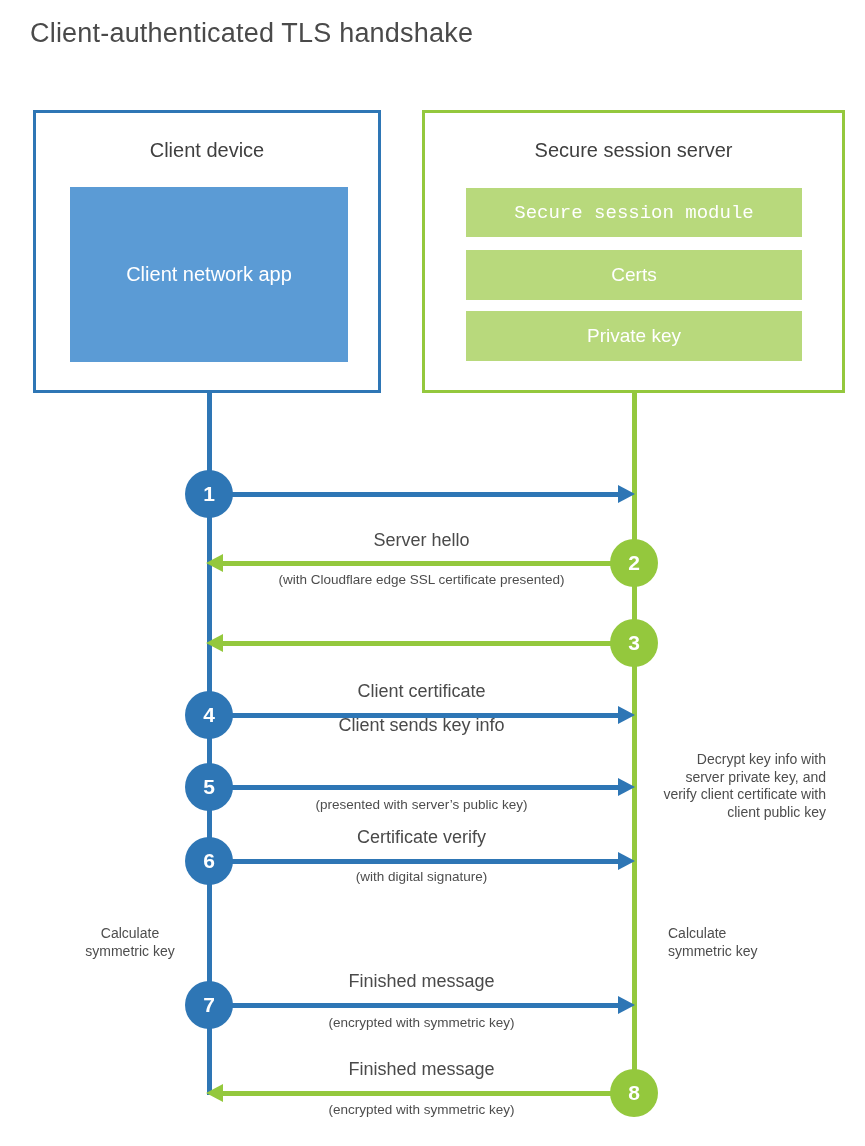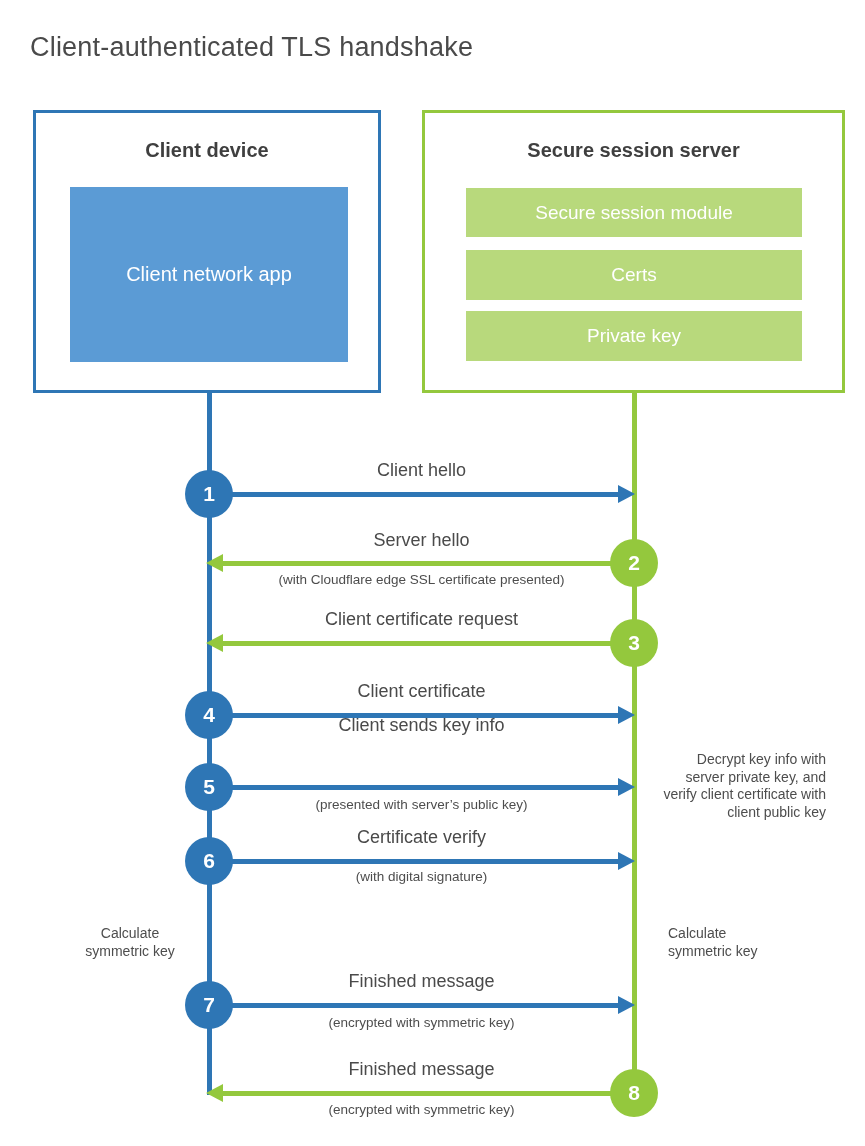--- a/index.html
+++ b/index.html
@@ -7,42 +7,42 @@
   body { font-family: "Liberation Sans", sans-serif; }
   .canvas {
     position: relative;
     width: 865px;
     height: 1146px;
     background: #ffffff;
     overflow: hidden;
   }
   .page-title {
     position: absolute;
-    left: 30px; top: 32px;
+    left: 30px; top: 18px;
     font-size: 27px;
     font-weight: 300;
     color: #4a4a4a;
     letter-spacing: 0.2px;
   }
   
   .entity-box {
     position: absolute;
     top: 110px;
     height: 283px;
     background: #ffffff;
   }
   .client-box { left: 33px; width: 348px; border: 3px solid #2e76b5; }
   .server-box { left: 422px; width: 423px; border: 3px solid #94c83d; }
   .entity-title {
     position: absolute;
     left: 0; right: 0;
     top: 26px;
     text-align: center;
     font-size: 20px;
-    font-weight: bold;
+    font-weight: normal;
     color: #3f3f3f;
   }
   .app-rect {
     position: absolute;
     left: 34px; top: 74px;
     width: 278px; height: 175px;
     background: #5b9bd5;
     display: flex;
     align-items: center;
     justify-content: center;
@@ -57,21 +57,21 @@
     left: 41px;
     width: 336px;
     height: 50px;
     background: #b8d97c;
     display: flex;
     align-items: center;
     justify-content: center;
     color: #ffffff;
     font-size: 19px;
   }
-  .bar-0 { top: 75px; height: 49px; }
+  .bar-0 { top: 75px; height: 49px; font-family: Liberation Mono, monospace; }
   .bar-1 { top: 137px; }
   .bar-2 { top: 198px; }
   
   .lifeline {
     position: absolute;
     top: 393px;
     width: 5px;
   }
   .lifeline.blue { left: 207px; height: 702px; background: #2e76b5; }
   .lifeline.green { left: 632px; height: 700px; background: #94c83d; }
@@ -144,32 +144,30 @@
   <div class="entity-box server-box">
     <div class="entity-title">Secure session server</div>
     <div class="module-bar bar-0">Secure session module</div>
     <div class="module-bar bar-1">Certs</div>
     <div class="module-bar bar-2">Private key</div>
   </div>
 
   <div class="lifeline blue"></div>
   <div class="lifeline green"></div>
 
-  <div class="msg-label" style="top:460px">Client hello</div>
   <div class="arrow-line blue" style="top:492px"></div>
   <div class="arrow-head right" style="top:485px"></div>
   <div class="step-circle blue" style="top:470px">1</div>
 
   <div class="msg-label" style="top:530px">Server hello</div>
   <div class="arrow-line green" style="top:561px"></div>
   <div class="arrow-head left" style="top:554px"></div>
   <div class="msg-sublabel" style="top:572px">(with Cloudflare edge SSL certificate presented)</div>
   <div class="step-circle green" style="top:539px">2</div>
 
-  <div class="msg-label" style="top:609px">Client certificate request</div>
   <div class="arrow-line green" style="top:641px"></div>
   <div class="arrow-head left" style="top:634px"></div>
   <div class="step-circle green" style="top:619px">3</div>
 
   <div class="msg-label" style="top:681px">Client certificate</div>
   <div class="arrow-line blue" style="top:713px"></div>
   <div class="arrow-head right" style="top:706px"></div>
   <div class="step-circle blue" style="top:691px">4</div>
 
   <div class="msg-label" style="top:715px">Client sends key info</div>

